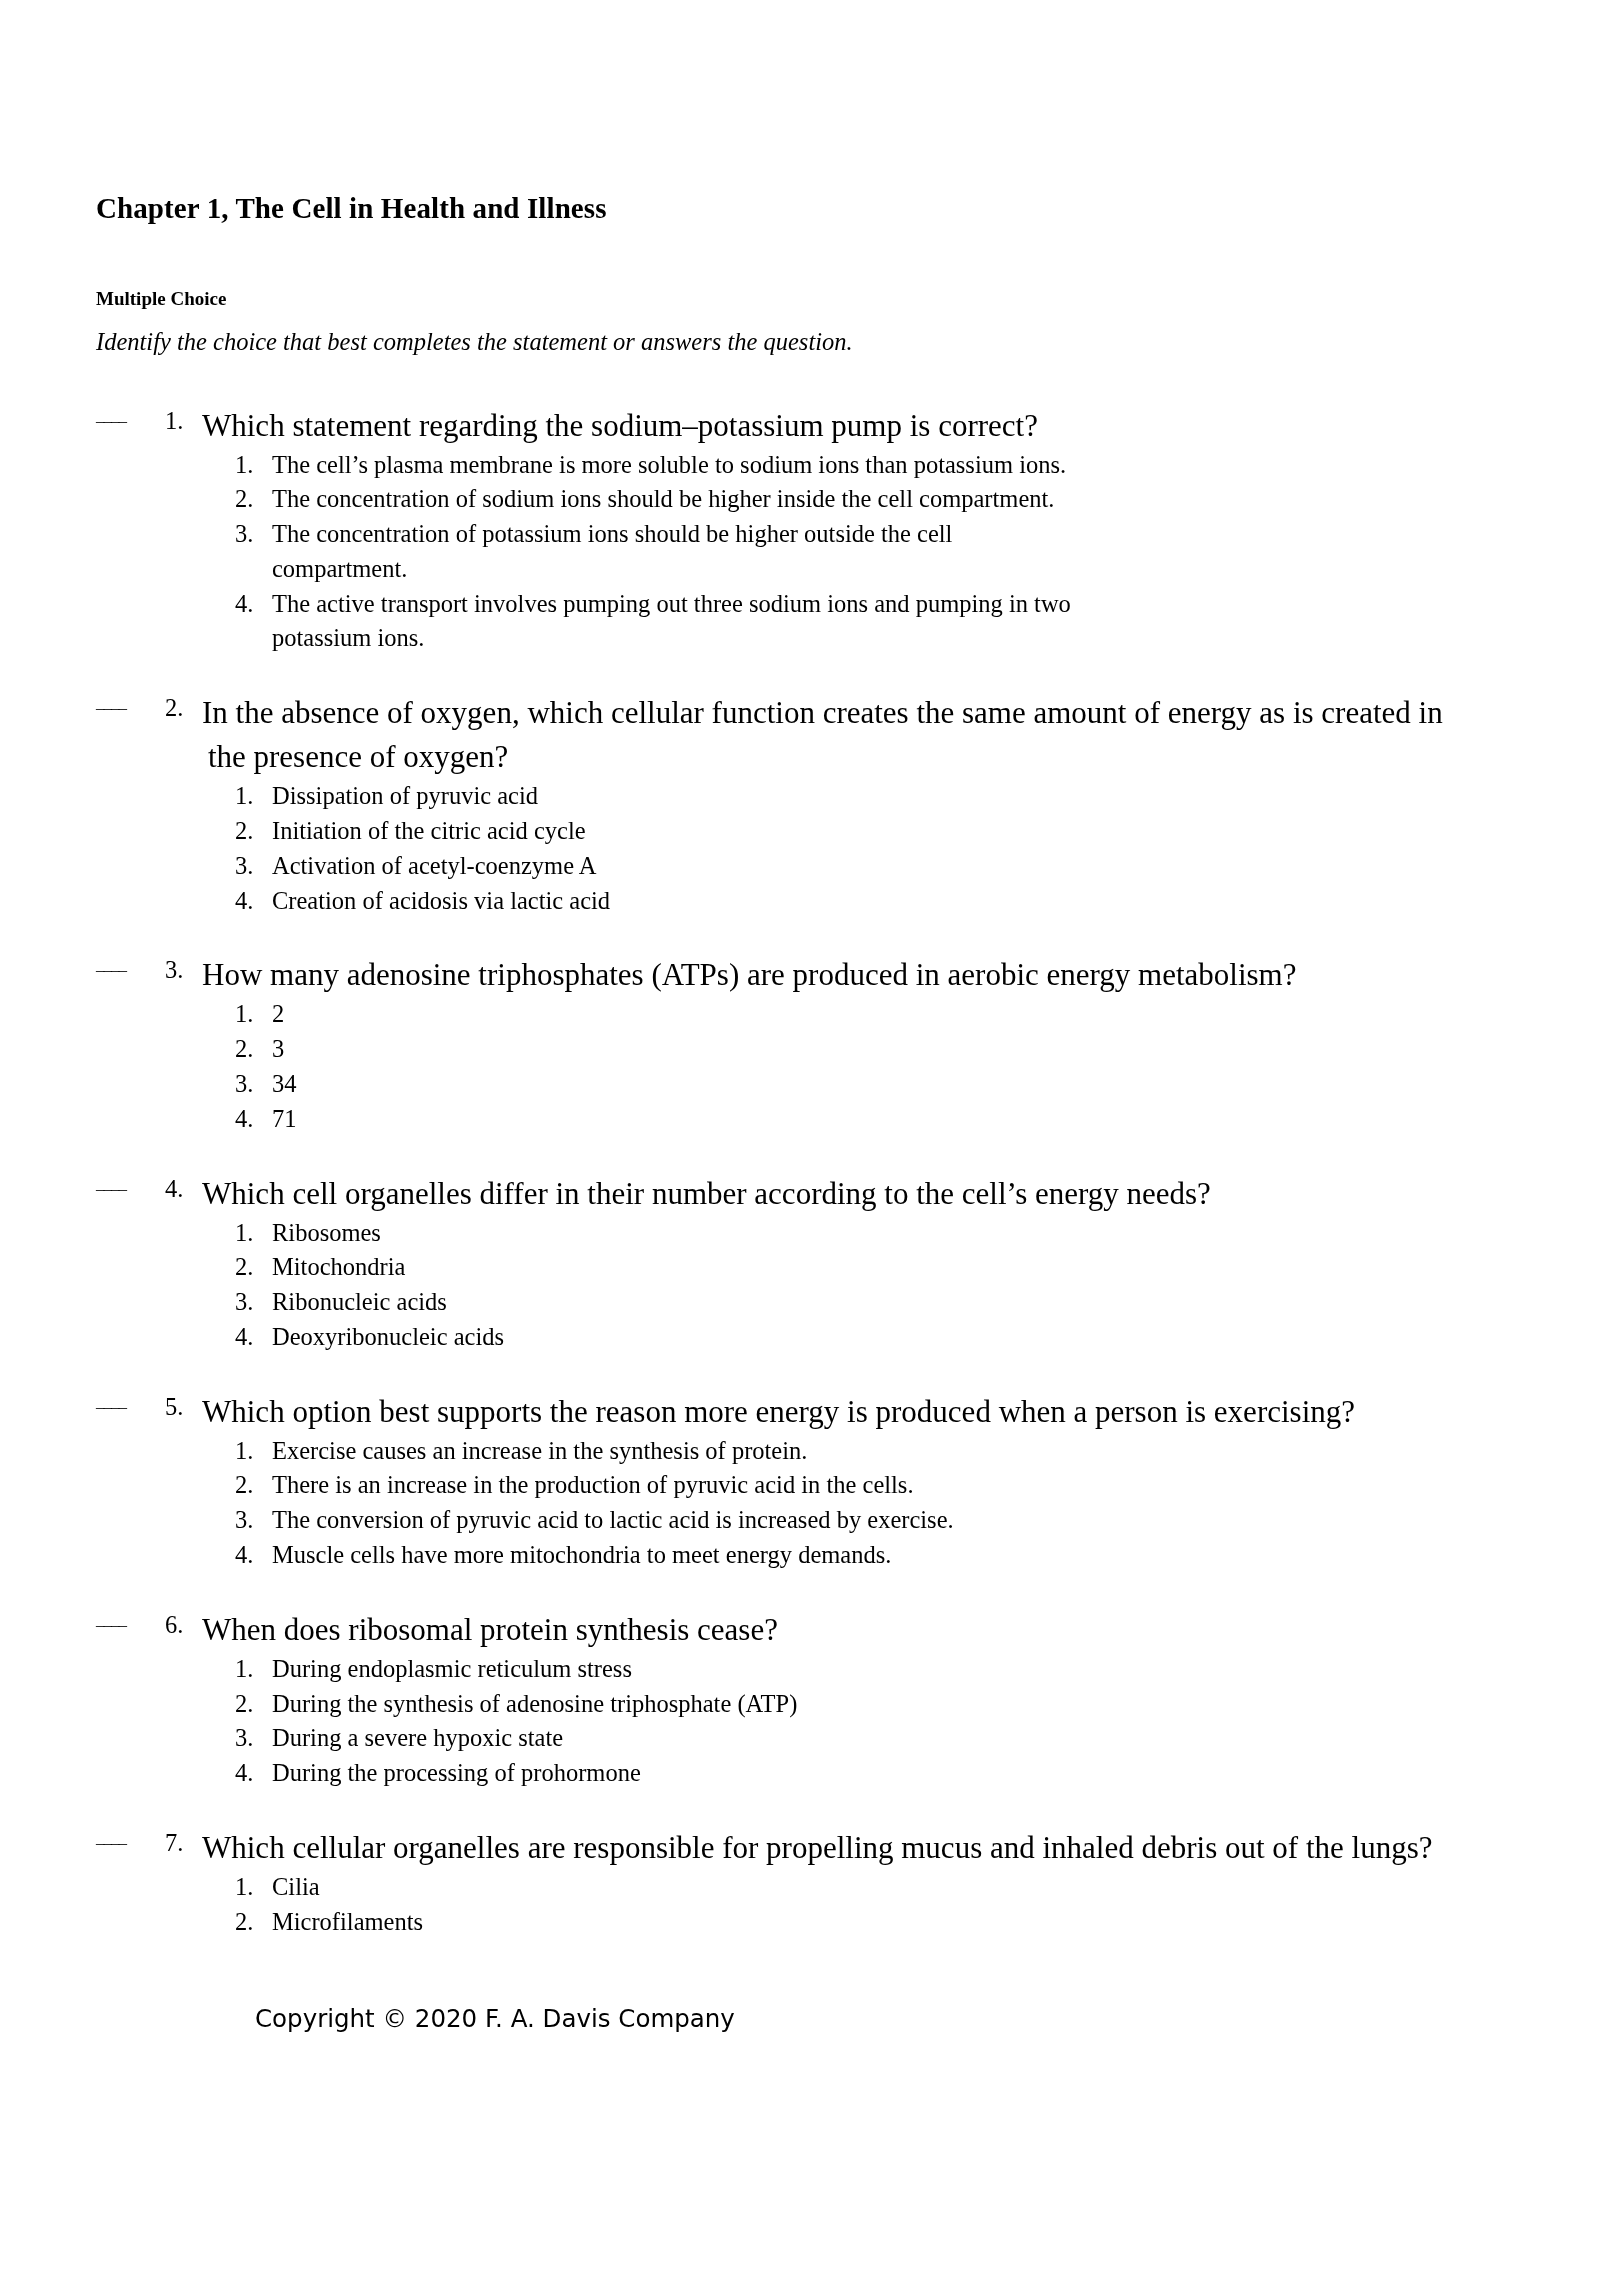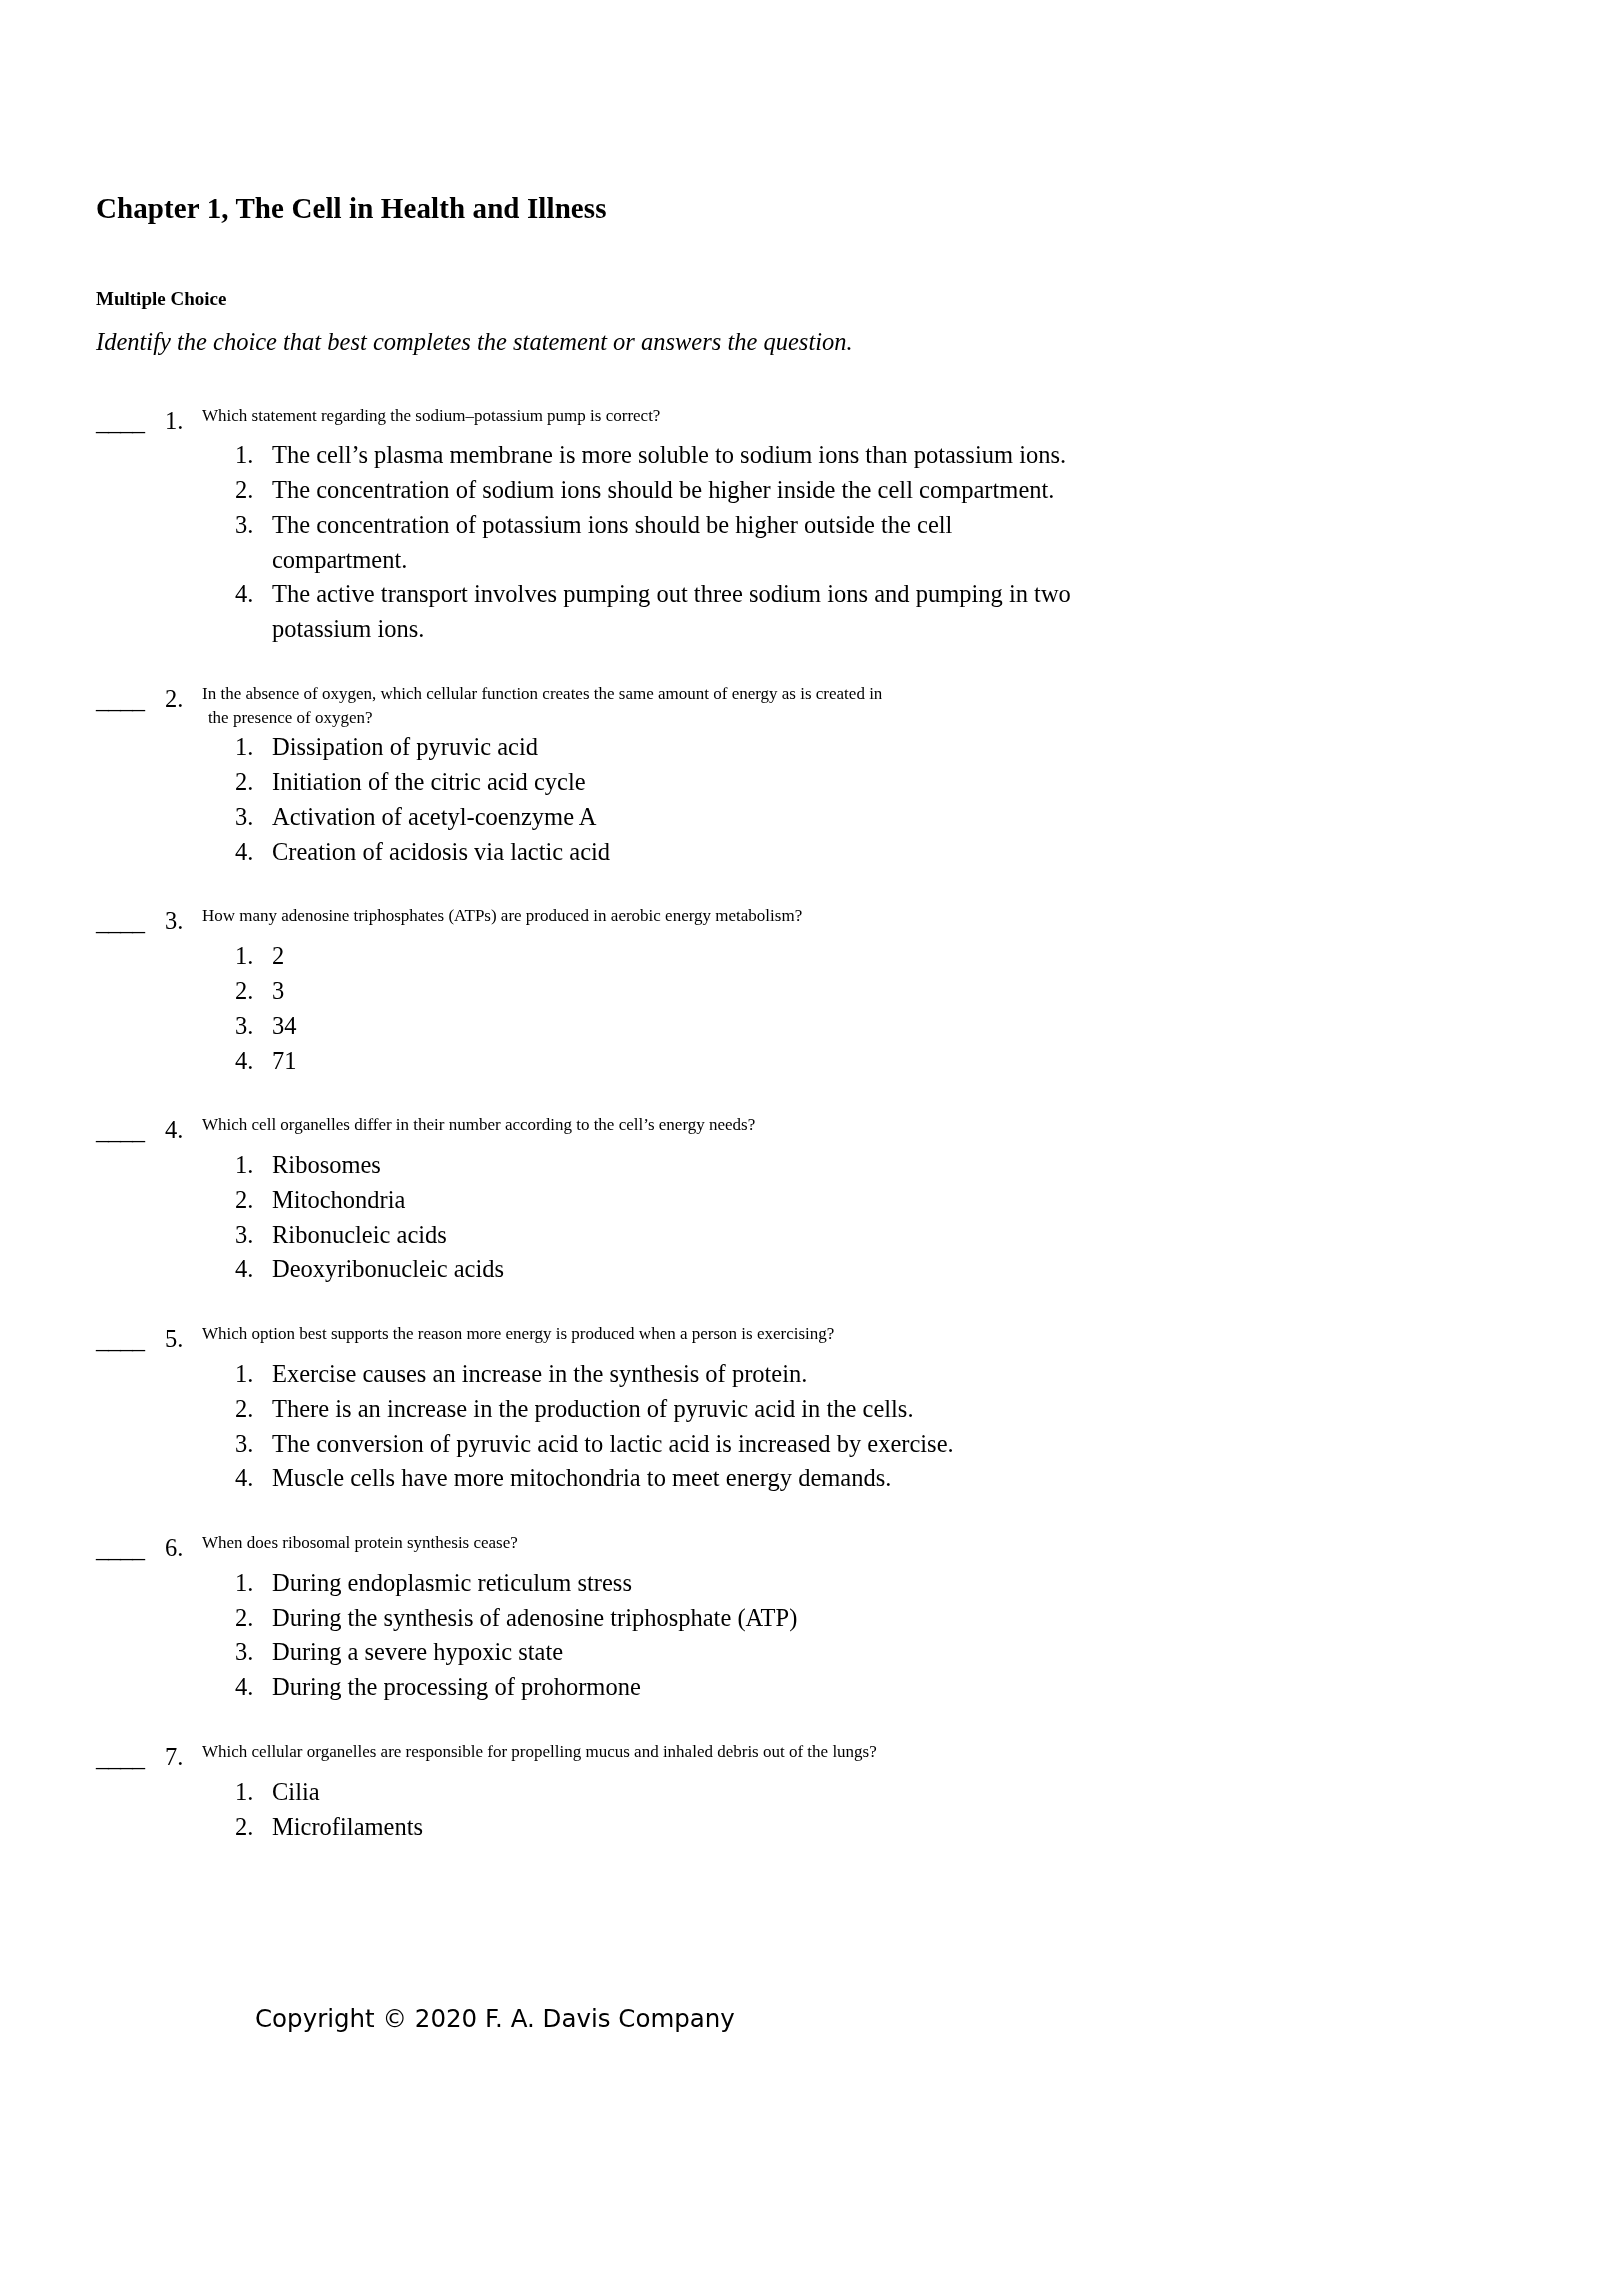--- a/index.html
+++ b/index.html
@@ -48,21 +48,21 @@
     display: flex;
     align-items: flex-start;
     margin-bottom: 35px;
   }
   .question:last-child {
     margin-bottom: 0;
   }
   .answer-blank {
     flex: 0 0 auto;
     width: 63px;
-    font-size: 26px;
+    font-size: 17px;
     line-height: 1.42;
     letter-spacing: -1px;
     white-space: nowrap;
     user-select: none;
   }
   .q-body {
     flex: 1 1 auto;
     min-width: 0;
   }
   .q-stem-row {
@@ -73,21 +73,21 @@
     flex: 0 0 auto;
     width: 43px;
     font-size: 24.5px;
     line-height: 1.42;
     text-align: left;
     padding-left: 5.9px;
     box-sizing: border-box;
   }
   .q-text {
     flex: 1 1 auto;
-    font-size: 17px;
+    font-size: 31px;
     line-height: 1.42;
     min-width: 0;
     font-family: Liberation Serif, serif;
   }
   .q-text .wrap-line {
     display: block;
     text-indent: 5.9px;
   }
   .options {
     list-style: none;

